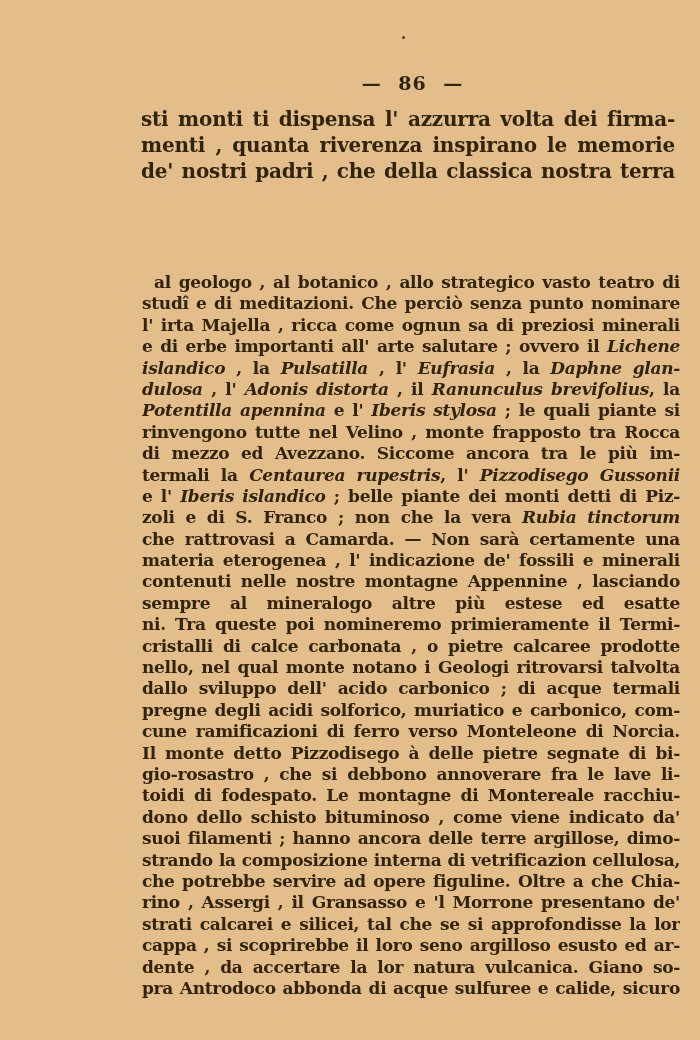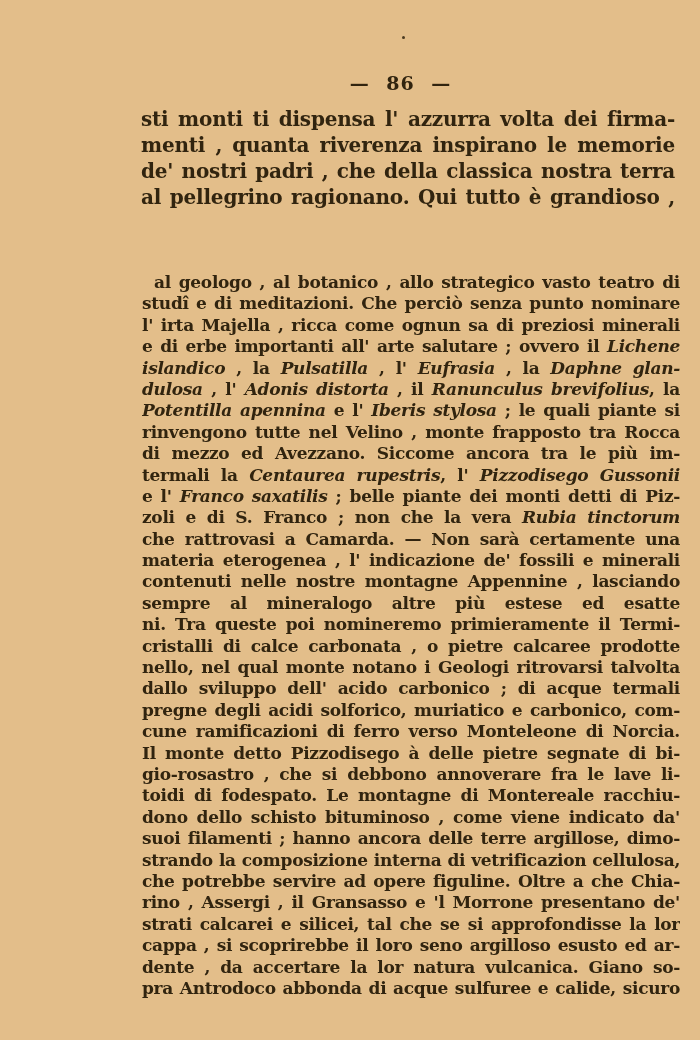--- a/index.html
+++ b/index.html
@@ -15,21 +15,21 @@
     font-family:"DejaVu Serif", serif;
     font-weight:700;
     overflow:hidden;
   }
   .speck{
     position:absolute;left:402px;top:36px;
     width:3px;height:3px;border-radius:50%;
     background:var(--ink);opacity:.85;
   }
   .pagenum{
-    position:absolute;left:127px;top:72px;width:547px;
+    position:absolute;left:139px;top:72px;width:547px;
     text-align:center;
     font-size:19px;
     letter-spacing:1px;
     word-spacing:9px;
   }
   .intro{
     position:absolute;left:141px;top:106px;width:534px;
     font-size:20px;
     letter-spacing:-0.2px;
   }
@@ -52,34 +52,33 @@
 </head>
 <body>
 
 <div class="page">
   <div class="speck"></div>
   <div class="pagenum">— 86 —</div>
   <div class="intro" id="intro">
       <div class="line"><span>sti monti ti dispensa l' azzurra volta dei firma-</span></div>
       <div class="line"><span>menti , quanta riverenza inspirano le memorie</span></div>
       <div class="line"><span>de' nostri padri , che della classica nostra terra</span></div>
-      <div class="line"><span>al pellegrino ragionano. Qui tutto è grandioso ,</span></div>
     </div>
   <div class="bodytext" id="bodytext">
       <div class="line"><span>al geologo , al botanico , allo strategico vasto teatro di</span></div>
       <div class="line"><span>studî e di meditazioni. Che perciò senza punto nominare</span></div>
       <div class="line"><span>l' irta Majella , ricca come ognun sa di preziosi minerali</span></div>
       <div class="line"><span>e di erbe importanti all' arte salutare ; ovvero il </span><span class="it">Lichene</span></div>
       <div class="line"><span class="it">islandico</span><span> , la </span><span class="it">Pulsatilla</span><span> , l' </span><span class="it">Eufrasia</span><span> , la </span><span class="it">Daphne glan-</span></div>
       <div class="line"><span class="it">dulosa</span><span> , l' </span><span class="it">Adonis distorta</span><span> , il </span><span class="it">Ranunculus brevifolius</span><span>, la</span></div>
       <div class="line"><span class="it">Potentilla apennina</span><span> e l' </span><span class="it">Iberis stylosa</span><span> ; le quali piante si</span></div>
       <div class="line"><span>rinvengono tutte nel Velino , monte frapposto tra Rocca</span></div>
       <div class="line"><span>di mezzo ed Avezzano. Siccome ancora tra le più im-</span></div>
       <div class="line"><span>termali la </span><span class="it">Centaurea rupestris</span><span>, l' </span><span class="it">Pizzodisego Gussonii</span></div>
-      <div class="line"><span>e l' </span><span class="it">Franco saxatilis</span><span> ; belle piante dei monti detti di Piz-</span></div>
+      <div class="line"><span>e l' </span><span class="it">Iberis islandico</span><span> ; belle piante dei monti detti di Piz-</span></div>
       <div class="line"><span>zoli e di S. Franco ; non che la vera </span><span class="it">Rubia tinctorum</span></div>
       <div class="line"><span>che rattrovasi a Camarda. — Non sarà certamente una</span></div>
       <div class="line"><span>materia eterogenea , l' indicazione de' fossili e minerali</span></div>
       <div class="line"><span>contenuti nelle nostre montagne Appennine , lasciando</span></div>
       <div class="line"><span>sempre al mineralogo altre più estese ed esatte numerazio-</span></div>
       <div class="line"><span>ni. Tra queste poi nomineremo primieramente il Termi-</span></div>
       <div class="line"><span>cristalli di calce carbonata , o pietre calcaree prodotte</span></div>
       <div class="line"><span>nello, nel qual monte notano i Geologi ritrovarsi talvolta</span></div>
       <div class="line"><span>dallo sviluppo dell' acido carbonico ; di acque termali</span></div>
       <div class="line"><span>pregne degli acidi solforico, muriatico e carbonico, com-</span></div>

